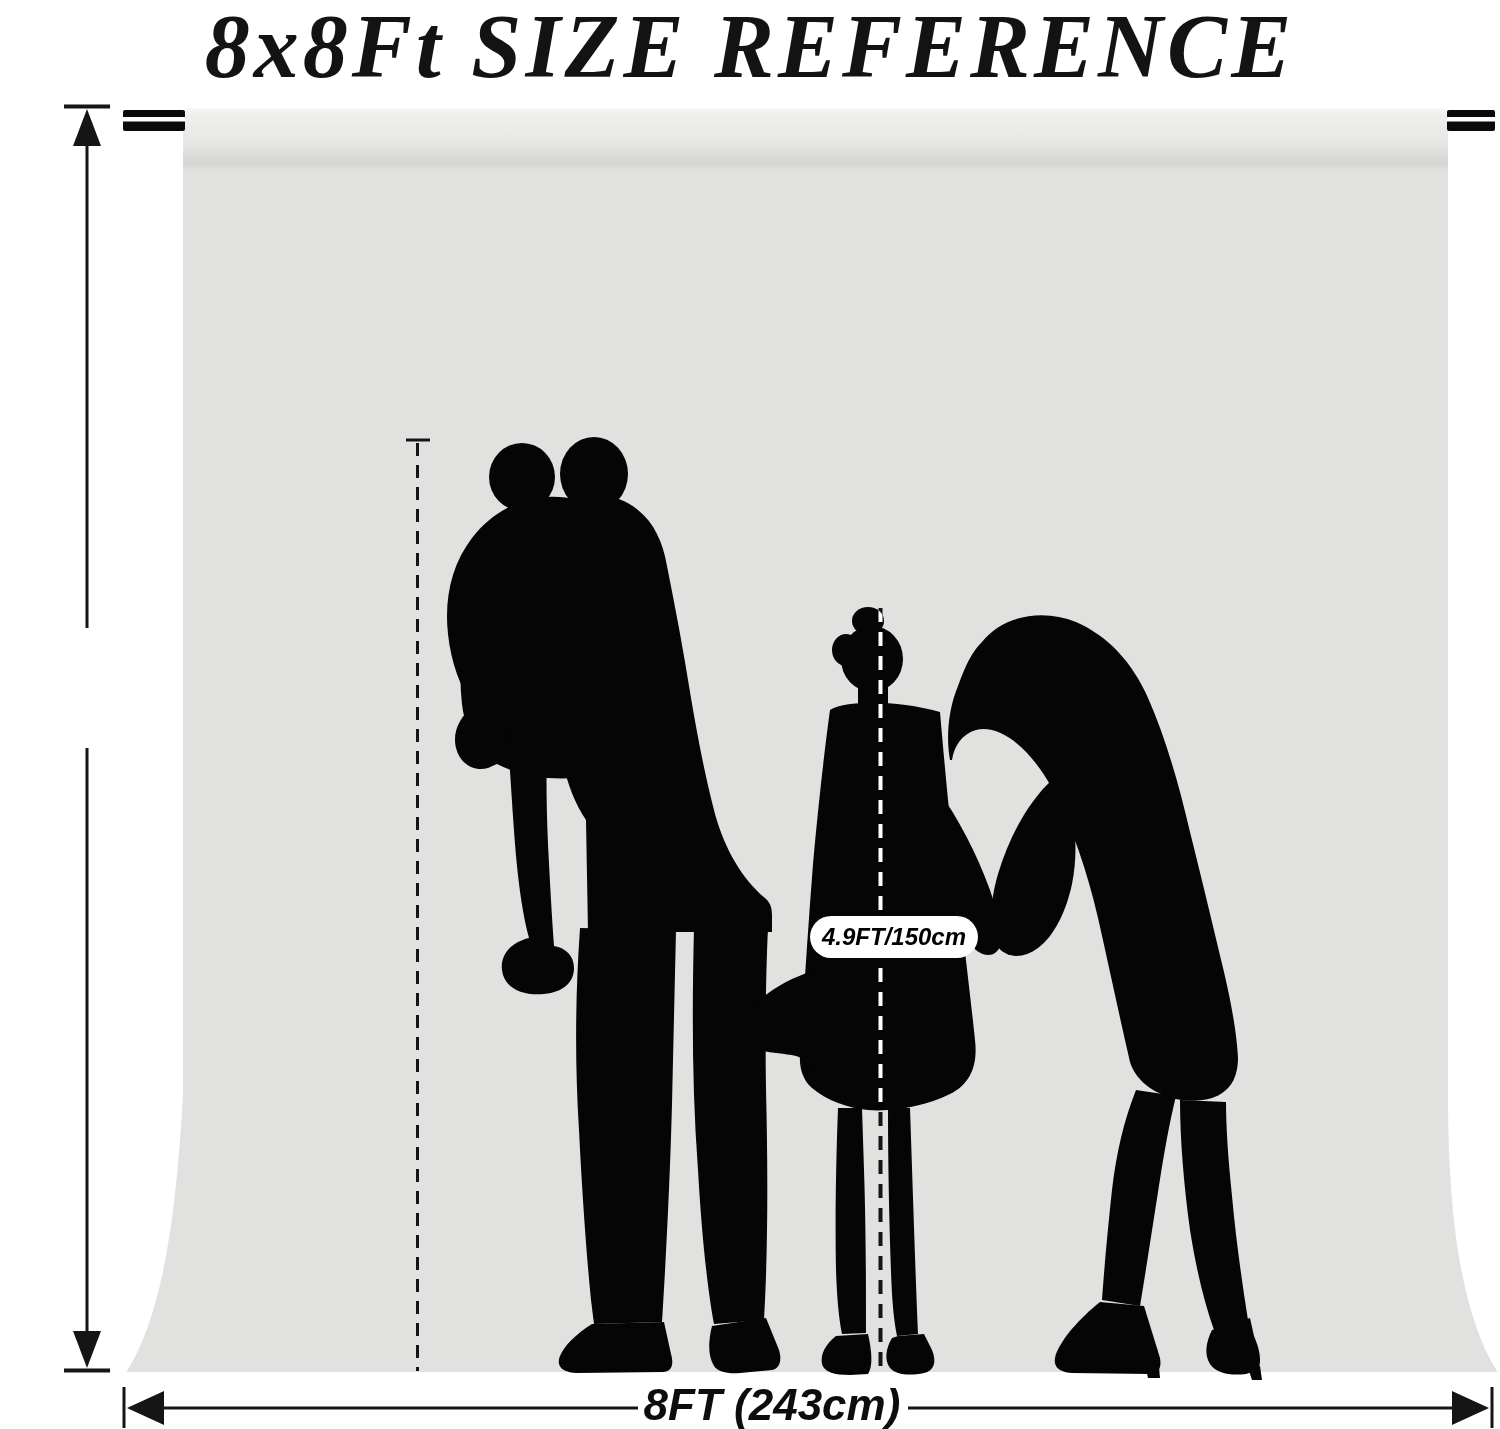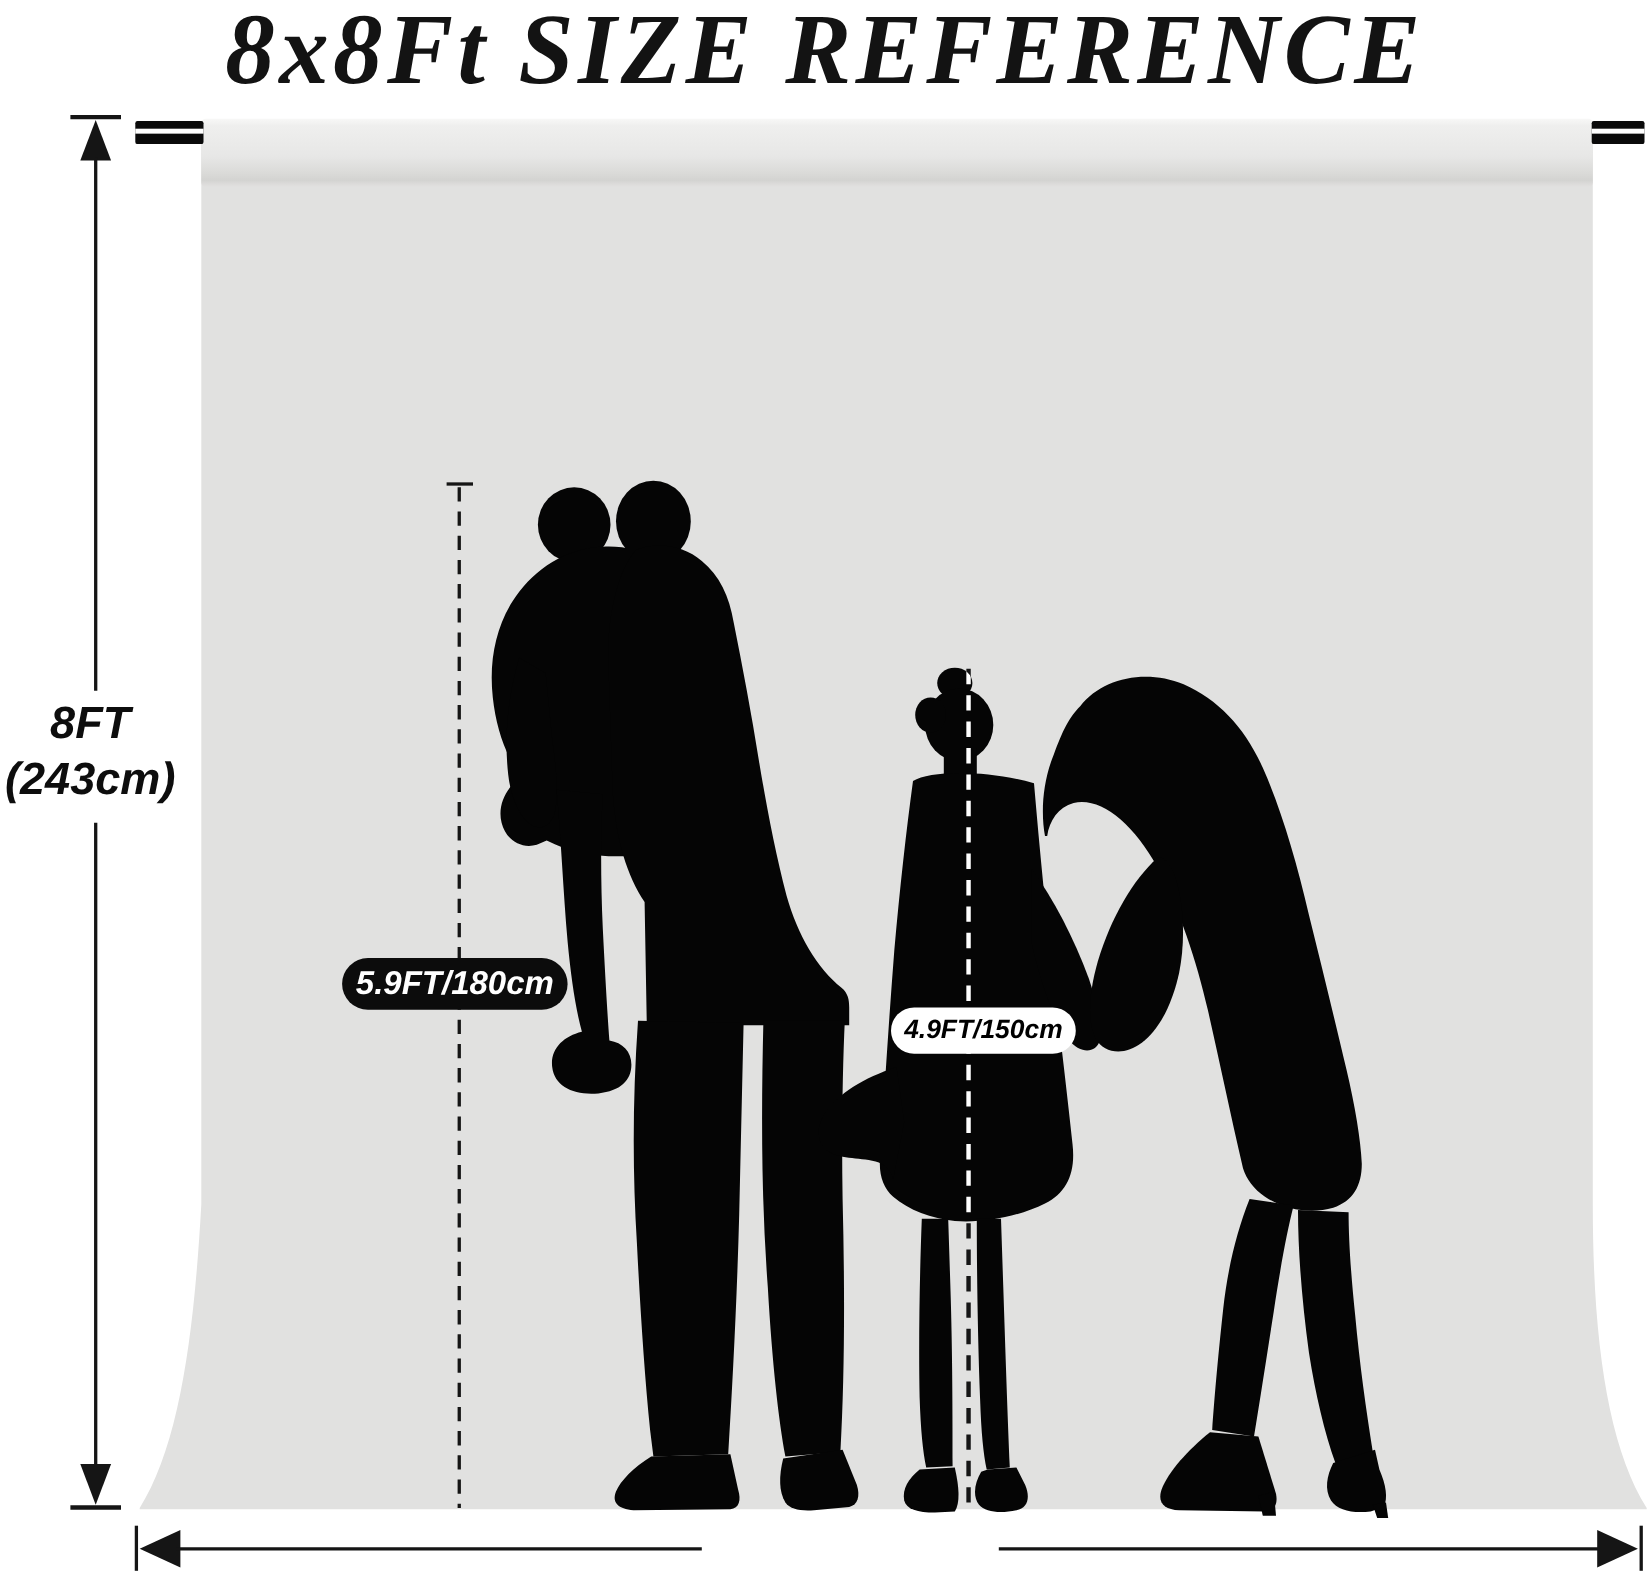--- a/index.html
+++ b/index.html
@@ -134,22 +134,18 @@
     </g>
 
     <g>
       <line x1="880.5" y1="608" x2="880.5" y2="1371" stroke="var(--dimension-line,#1c1c1c)" stroke-width="4" stroke-dasharray="14 10"></line>
       <line x1="880.5" y1="608" x2="880.5" y2="1371" stroke="#ffffff" stroke-width="4" stroke-dasharray="14 10" clip-path="url(#figclip)"></line>
     </g>
   </svg>
 
   <div class="title">8x8Ft SIZE REFERENCE</div>
 
-  <div class="dim-height-label">
-    <div>8FT</div>
-    <div>(243cm)</div>
-  </div>
 
+  <div class="dim-width-label">8FT (243cm)</div>
 
-  <div class="badge adult">5.9FT/180cm</div>
   <div class="badge child">4.9FT/150cm</div>
 
 </div>
 
 </body></html>

